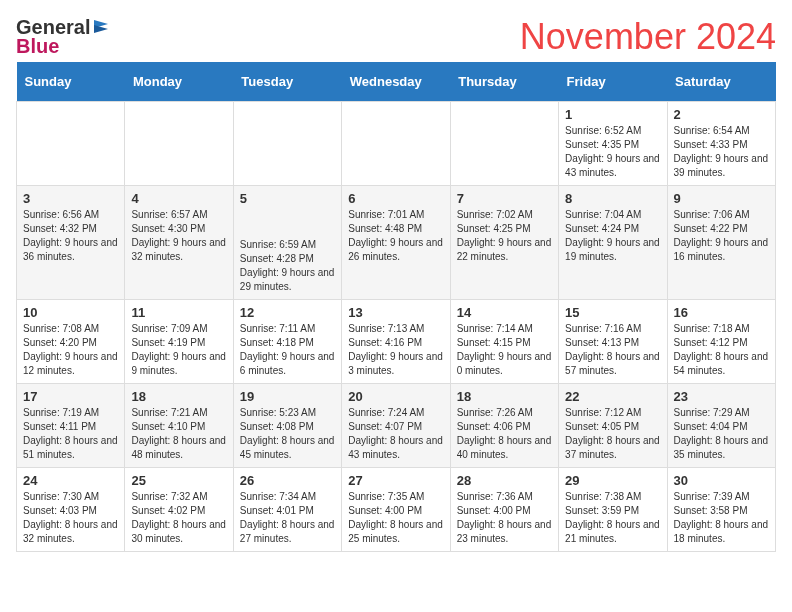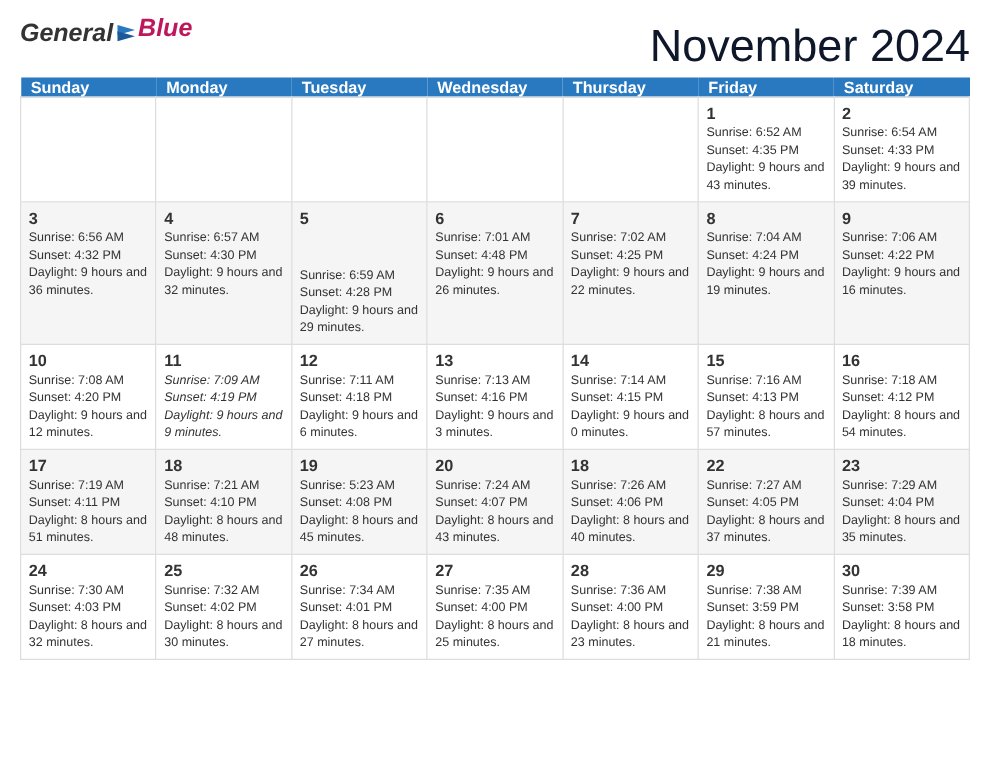--- a/index.html
+++ b/index.html
@@ -11,45 +11,45 @@
       padding: 16px;
     }
     .header-area {
       display: flex;
       justify-content: space-between;
       align-items: flex-start;
       margin-bottom: 4px;
     }
     .logo {
       display: flex;
+      flex-direction: column;
       align-items: flex-start;
-      font-style: italic;
     }
     .title-area {
       text-align: right;
     }
     .month-title {
       font-size: 36px;
       font-weight: normal;
-      color: #0f172a;
+      color: #ef4444;
     }
     .subtitle {
       font-size: 16px;
       color: #555;
     }
     table {
       width: 100%;
       border-collapse: collapse;
       table-layout: fixed;
     }
     thead th {
       background-color: #2979c0;
       color: white;
       text-align: left;
-      padding: 0 8px;
+      padding: 12px 8px;
       font-size: 13px;
       font-weight: bold;
       margin-left: 40px;
     }
     tbody td {
       border: 1px solid #ddd;
       vertical-align: top;
       padding: 5px 6px;
       font-size: 10.5px;
       color: #333;
@@ -171,21 +171,21 @@
       </tr>
       <tr>
         <td>
           <span class="day-num">10</span>
           <div class="day-info" style="white-space: pre-line;">Sunrise: 7:08 AM
 Sunset: 4:20 PM
 Daylight: 9 hours and 12 minutes.</div>
         </td>
         <td>
           <span class="day-num">11</span>
-          <div class="day-info" style="white-space: pre-line; font-style: italic;">Sunrise: 7:09 AM
+          <div class="day-info" style="white-space: pre-line;">Sunrise: 7:09 AM
 Sunset: 4:19 PM
 Daylight: 9 hours and 9 minutes.</div>
         </td>
         <td>
           <span class="day-num">12</span>
           <div class="day-info" style="white-space: pre-line;">Sunrise: 7:11 AM
 Sunset: 4:18 PM
 Daylight: 9 hours and 6 minutes.</div>
         </td>
         <td>
@@ -239,21 +239,21 @@
 Daylight: 8 hours and 43 minutes.</div>
         </td>
         <td>
           <span class="day-num">18</span>
           <div class="day-info" style="white-space: pre-line;">Sunrise: 7:26 AM
 Sunset: 4:06 PM
 Daylight: 8 hours and 40 minutes.</div>
         </td>
         <td>
           <span class="day-num">22</span>
-          <div class="day-info" style="white-space: pre-line;">Sunrise: 7:27 AM
+          <div class="day-info" style="white-space: pre-line;">Sunrise: 7:12 AM
 Sunset: 4:05 PM
 Daylight: 8 hours and 37 minutes.</div>
         </td>
         <td>
           <span class="day-num">23</span>
           <div class="day-info" style="white-space: pre-line;">Sunrise: 7:29 AM
 Sunset: 4:04 PM
 Daylight: 8 hours and 35 minutes.</div>
         </td>
       </tr>

